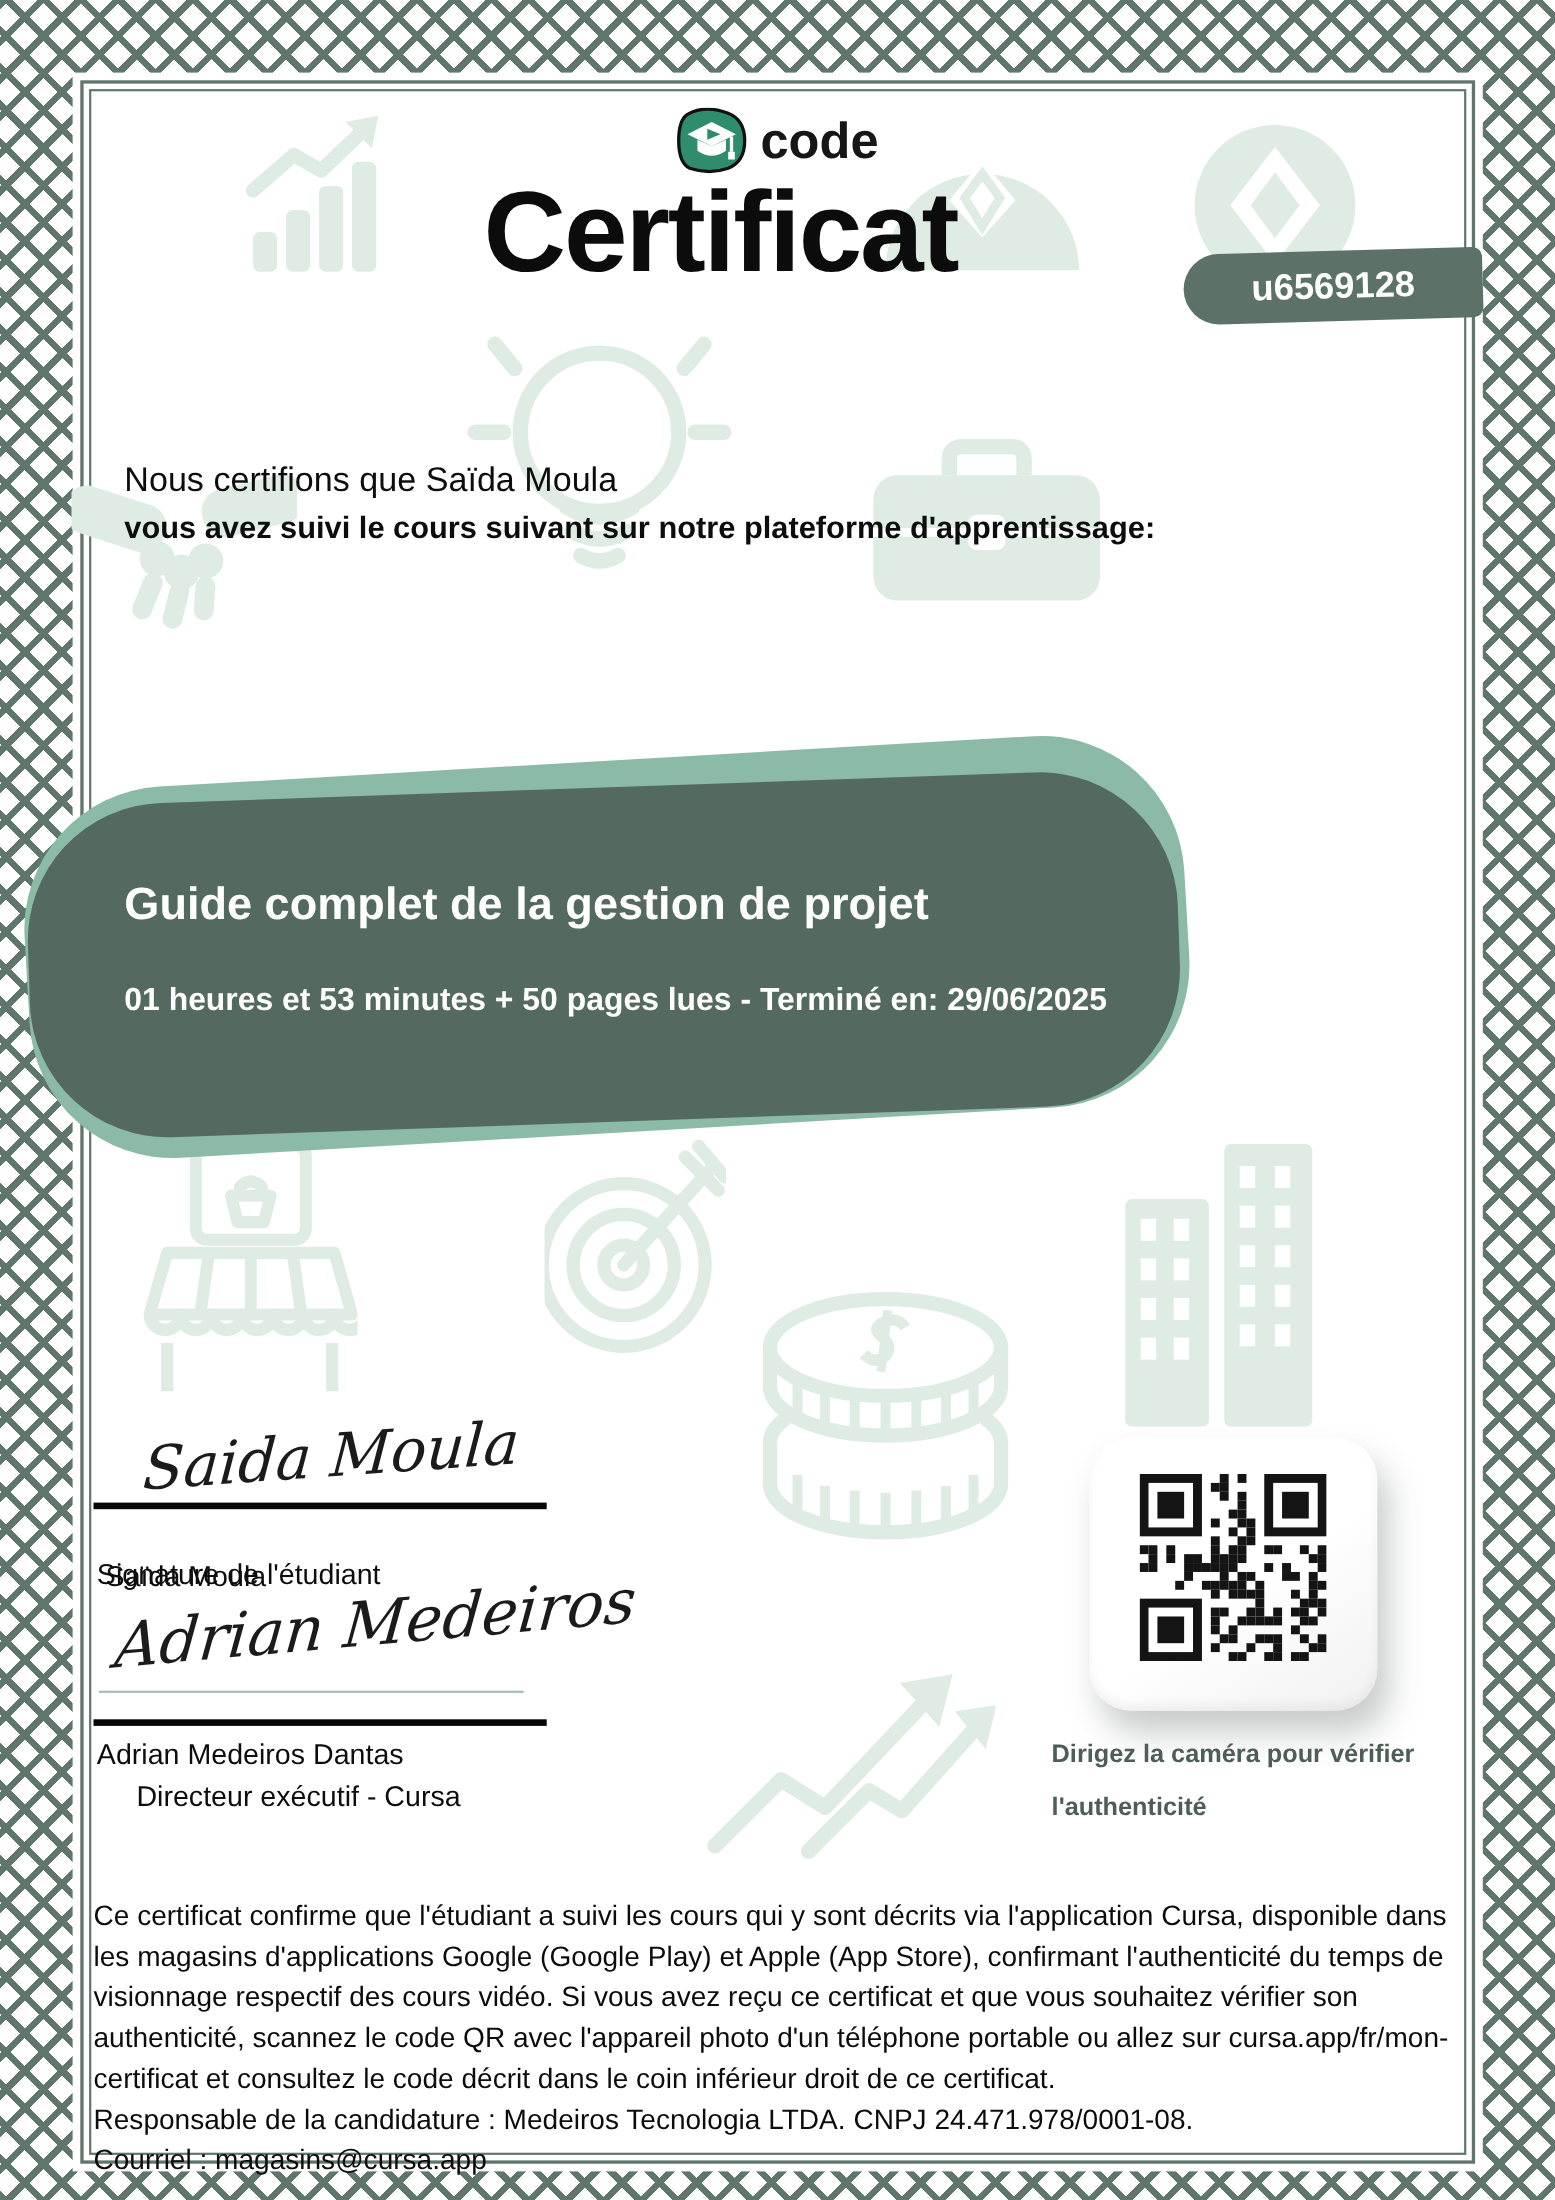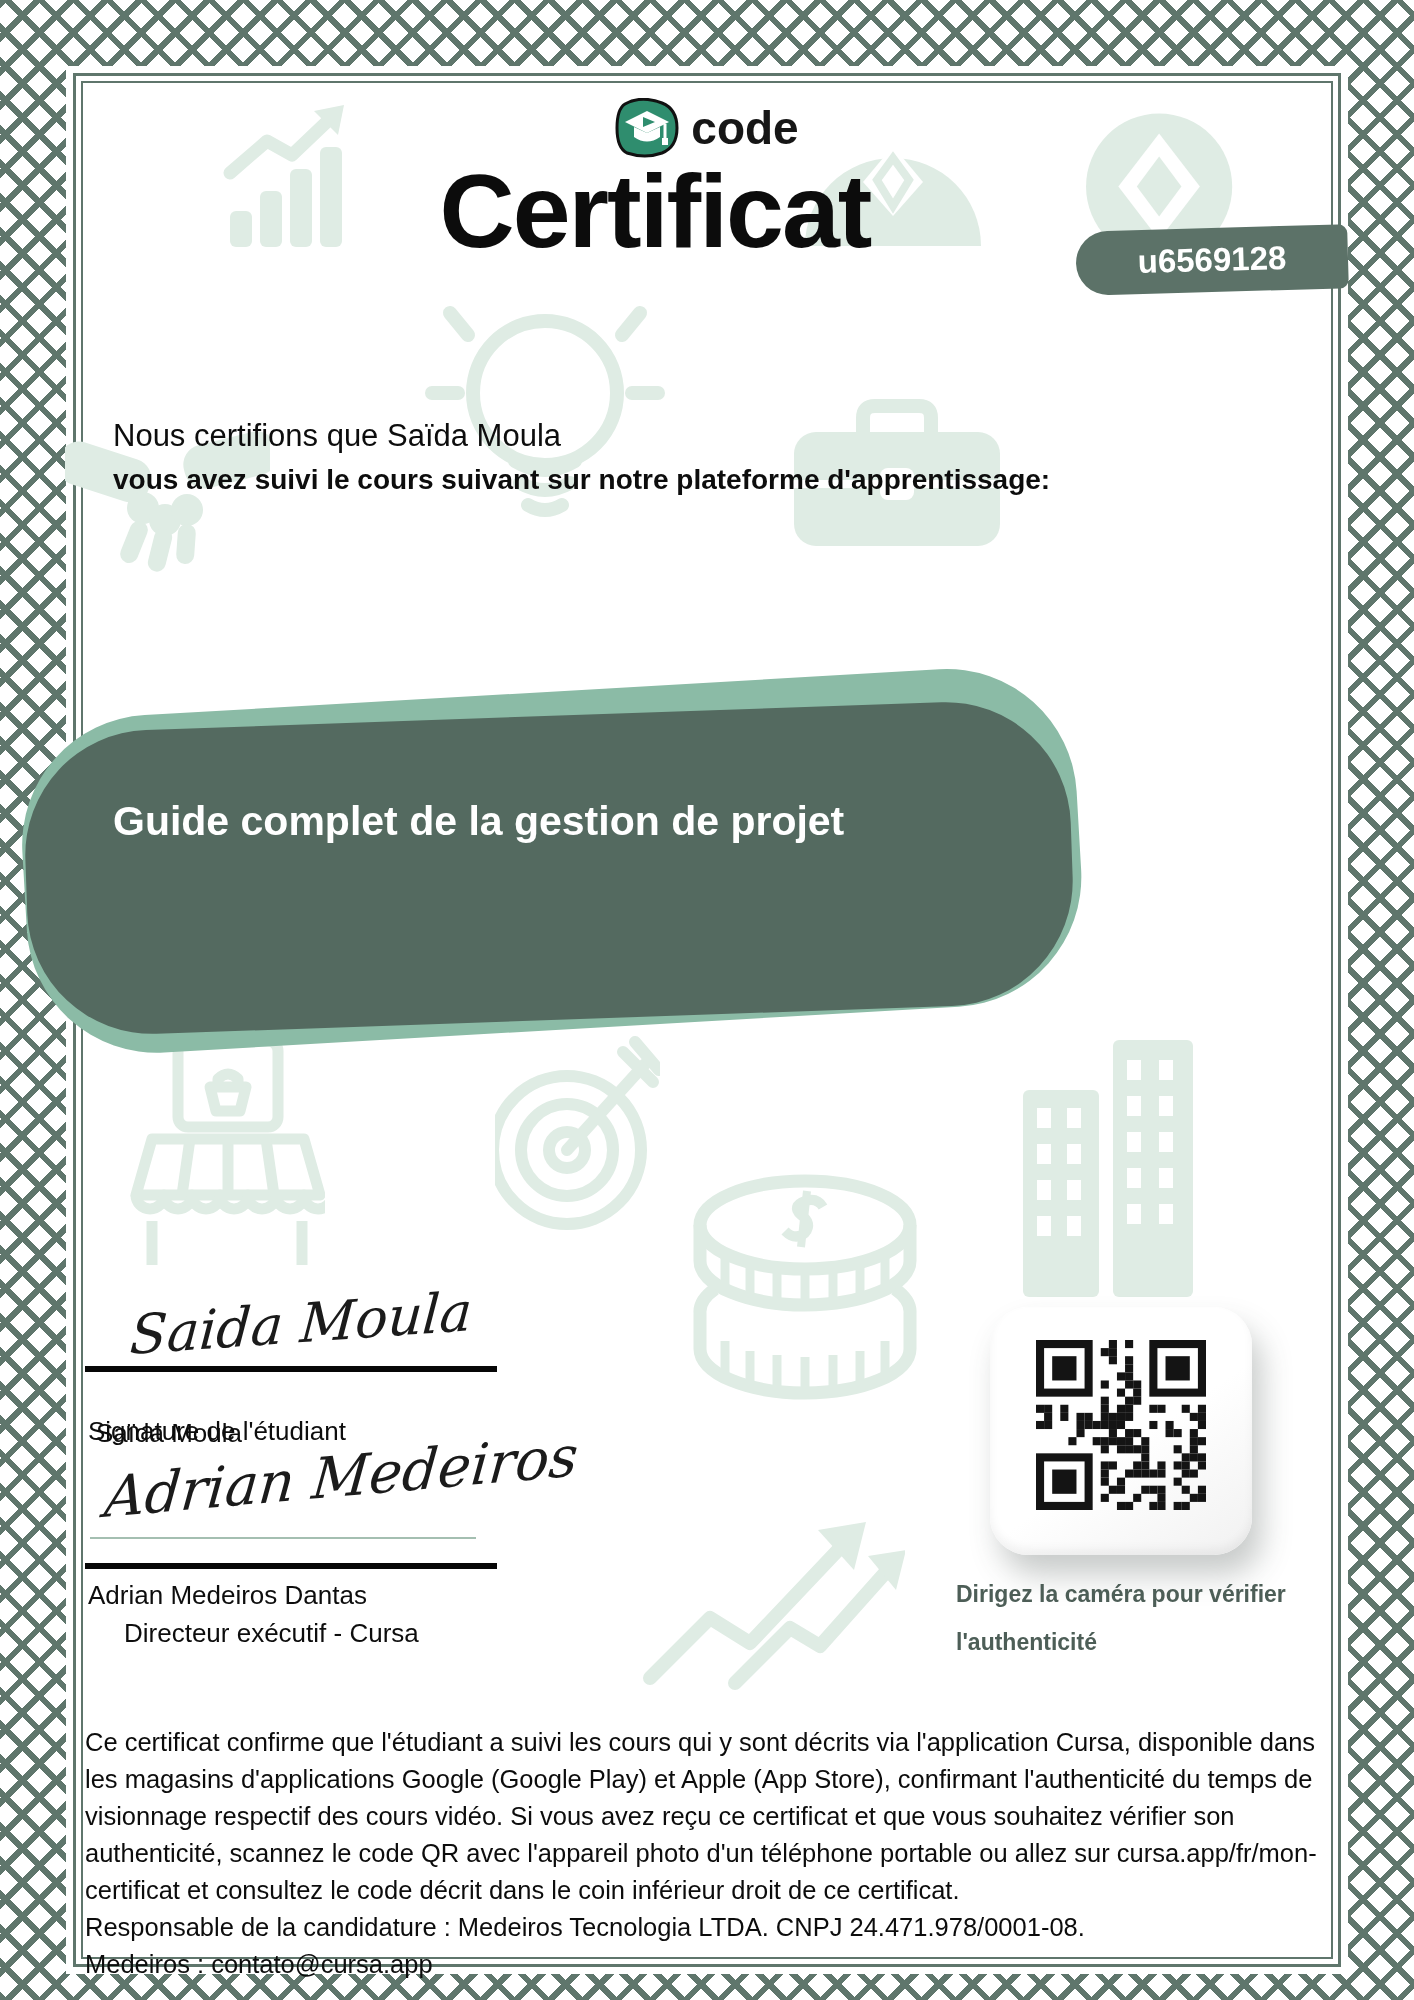--- a/index.html
+++ b/index.html
@@ -249,20 +249,21 @@
     <span>Nous certifions que</span>
     <span>Saïda Moula</span>
   </div>
   <div class="intro-sub">vous avez suivi le cours suivant sur notre plateforme d'apprentissage:</div>
 
   <div class="banner-wrap">
     <div class="banner-sage"></div>
     <div class="banner-dark"></div>
   </div>
   <div class="course-title">Guide complet de la gestion de projet</div>
+  <div class="course-details">01 heures et 53 minutes + 50 pages lues - Terminé en: 29/06/2025</div>
 
   <div class="sig-script sig1">Saida Moula</div>
   <div class="sig-rule rule1"></div>
   <div class="sig-label lab1">Signature de l'étudiant</div>
   <div class="sig-label lab2">Saïda Moula</div>
 
   <div class="sig-thin"></div>
   <div class="sig-script sig2">Adrian Medeiros</div>
   <div class="sig-rule rule2"></div>
   <div class="sig-label lab3">Adrian Medeiros Dantas</div>
@@ -391,16 +392,16 @@
           <rect x="0" y="112" width="56" height="56" fill="#141414"></rect>
           <rect x="8" y="120" width="40" height="40" fill="#fff"></rect>
           <rect x="16" y="128" width="24" height="24" fill="#141414"></rect>
         </svg></div>
   </div>
   <div class="qr-caption">Dirigez la caméra pour vérifier l'authenticité</div>
 
   <div class="footer-block">
     <span>Ce certificat confirme que l'étudiant a suivi les cours qui y sont décrits via l'application Cursa, disponible dans les magasins d'applications Google (Google Play) et Apple (App Store), confirmant l'authenticité du temps de visionnage respectif des cours vidéo. Si vous avez reçu ce certificat et que vous souhaitez vérifier son authenticité, scannez le code QR avec l'appareil photo d'un téléphone portable ou allez sur cursa.app/fr/mon-certificat et consultez le code décrit dans le coin inférieur droit de ce certificat.</span>
     <div>Responsable de la candidature : Medeiros Tecnologia LTDA. CNPJ 24.471.978/0001-08.</div>
-    <div>Medeiros : contato@cursa.app</div>
+    <div>Courriel : magasins@cursa.app</div>
   </div>
 
 </div>
 
 </body></html>

